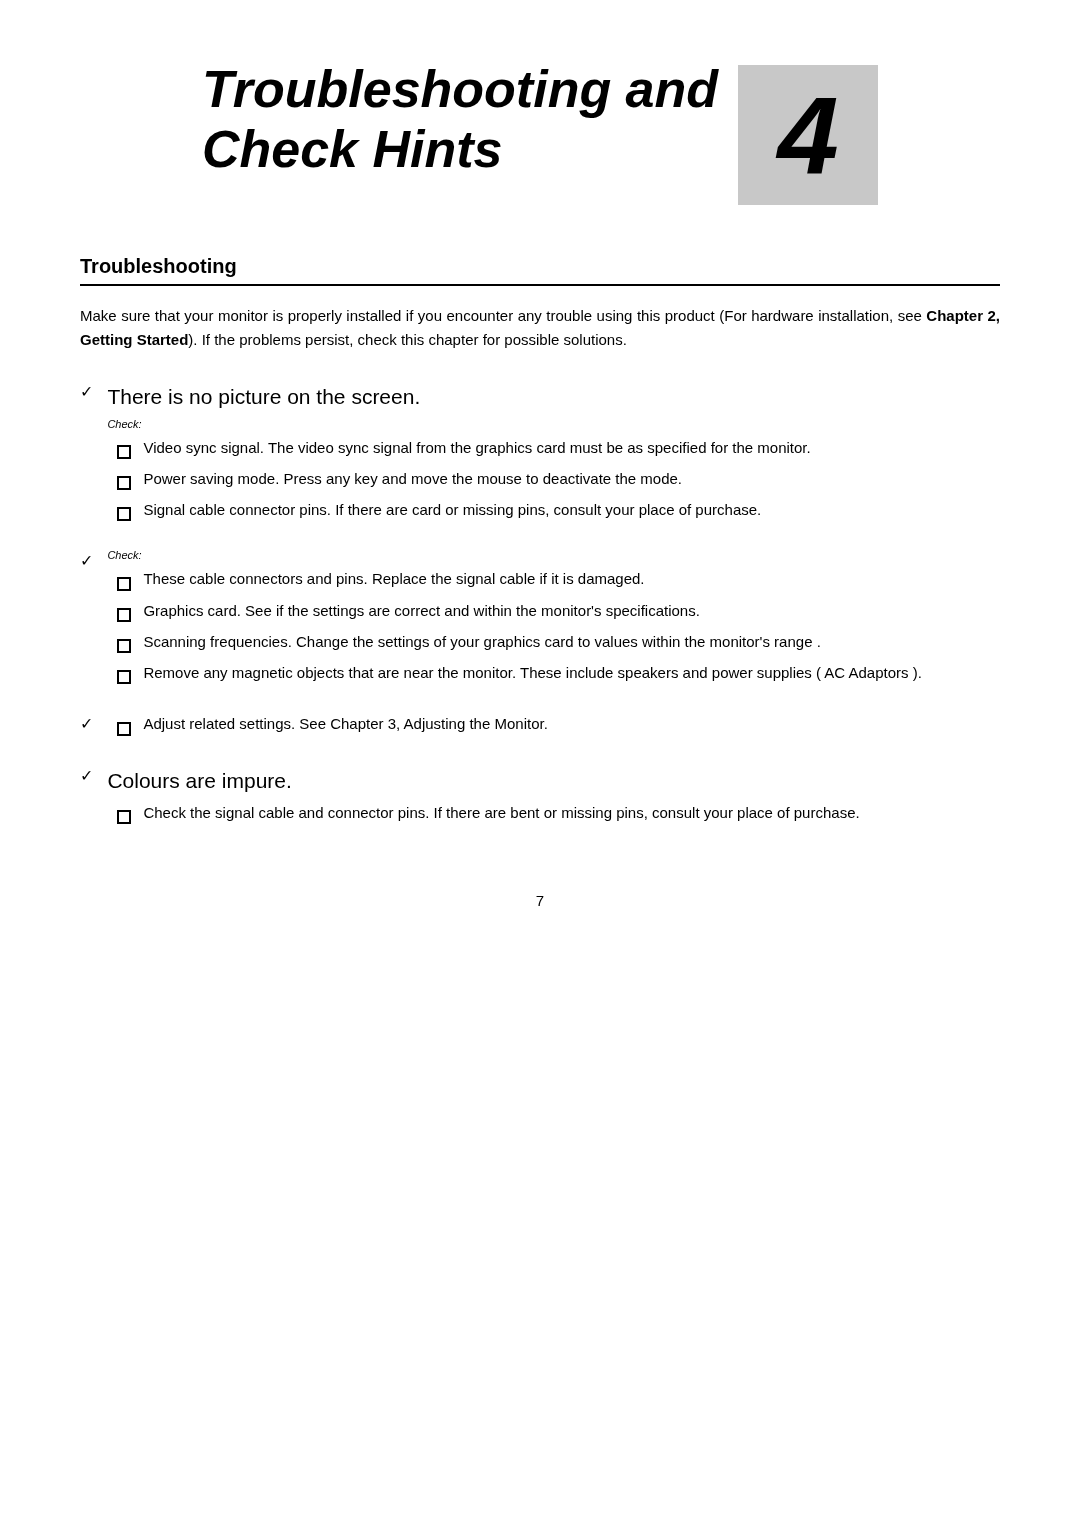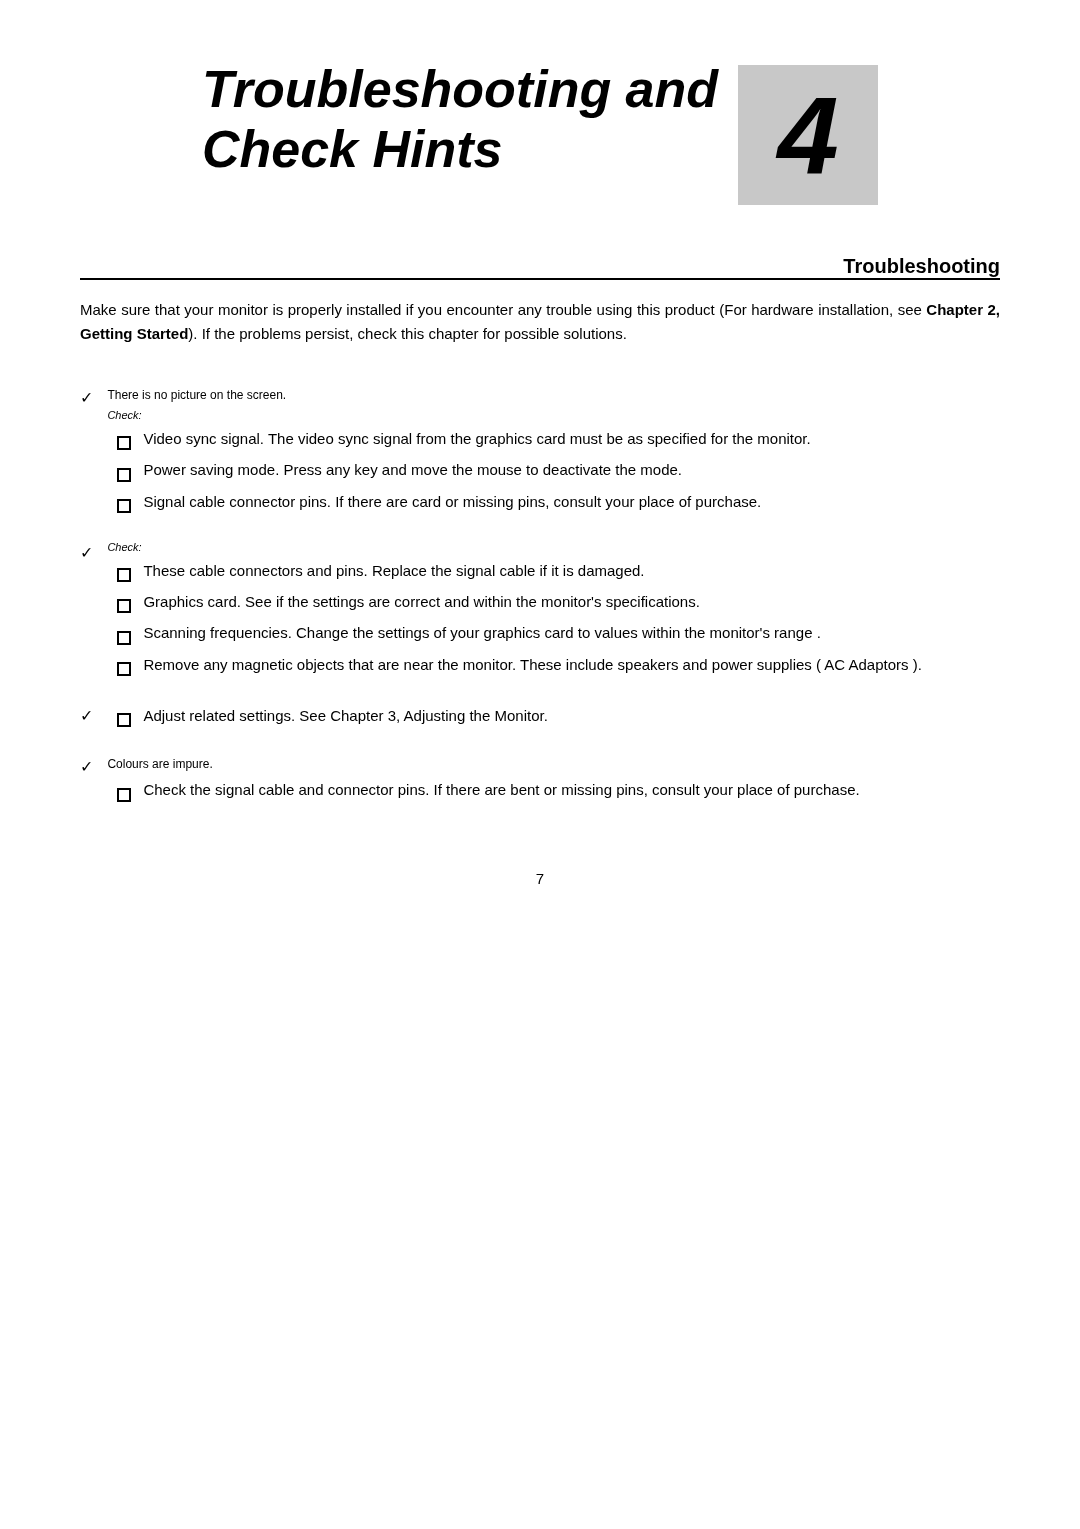--- a/index.html
+++ b/index.html
@@ -52,28 +52,28 @@
       font-style: italic;
       color: #000000;
       line-height: 1;
     }
 
     .section-title {
       font-size: 20px;
       font-weight: bold;
       color: #000000;
       border-bottom: 2px solid #000000;
+      padding-bottom: 6px;
       margin-bottom: 18px;
-      text-align: right;
     }
 
     .intro-paragraph {
       font-size: 15px;
       line-height: 1.6;
-      margin-bottom: 40px;
+      margin-bottom: 28px;
       text-align: justify;
     }
 
     .check-list {
       list-style: none;
       padding: 0;
       margin: 0;
     }
 
     .check-item {
@@ -87,21 +87,21 @@
       margin-right: 14px;
       margin-top: 2px;
       flex-shrink: 0;
     }
 
     .check-content {
       flex: 1;
     }
 
     .check-main-text {
-      font-size: 12px;
+      font-size: 21px;
       line-height: 1.6;
       margin-bottom: 4px;
     }
 
     .check-label {
       font-size: 11px;
       margin-bottom: 6px;
       font-style: italic;
     }
 

